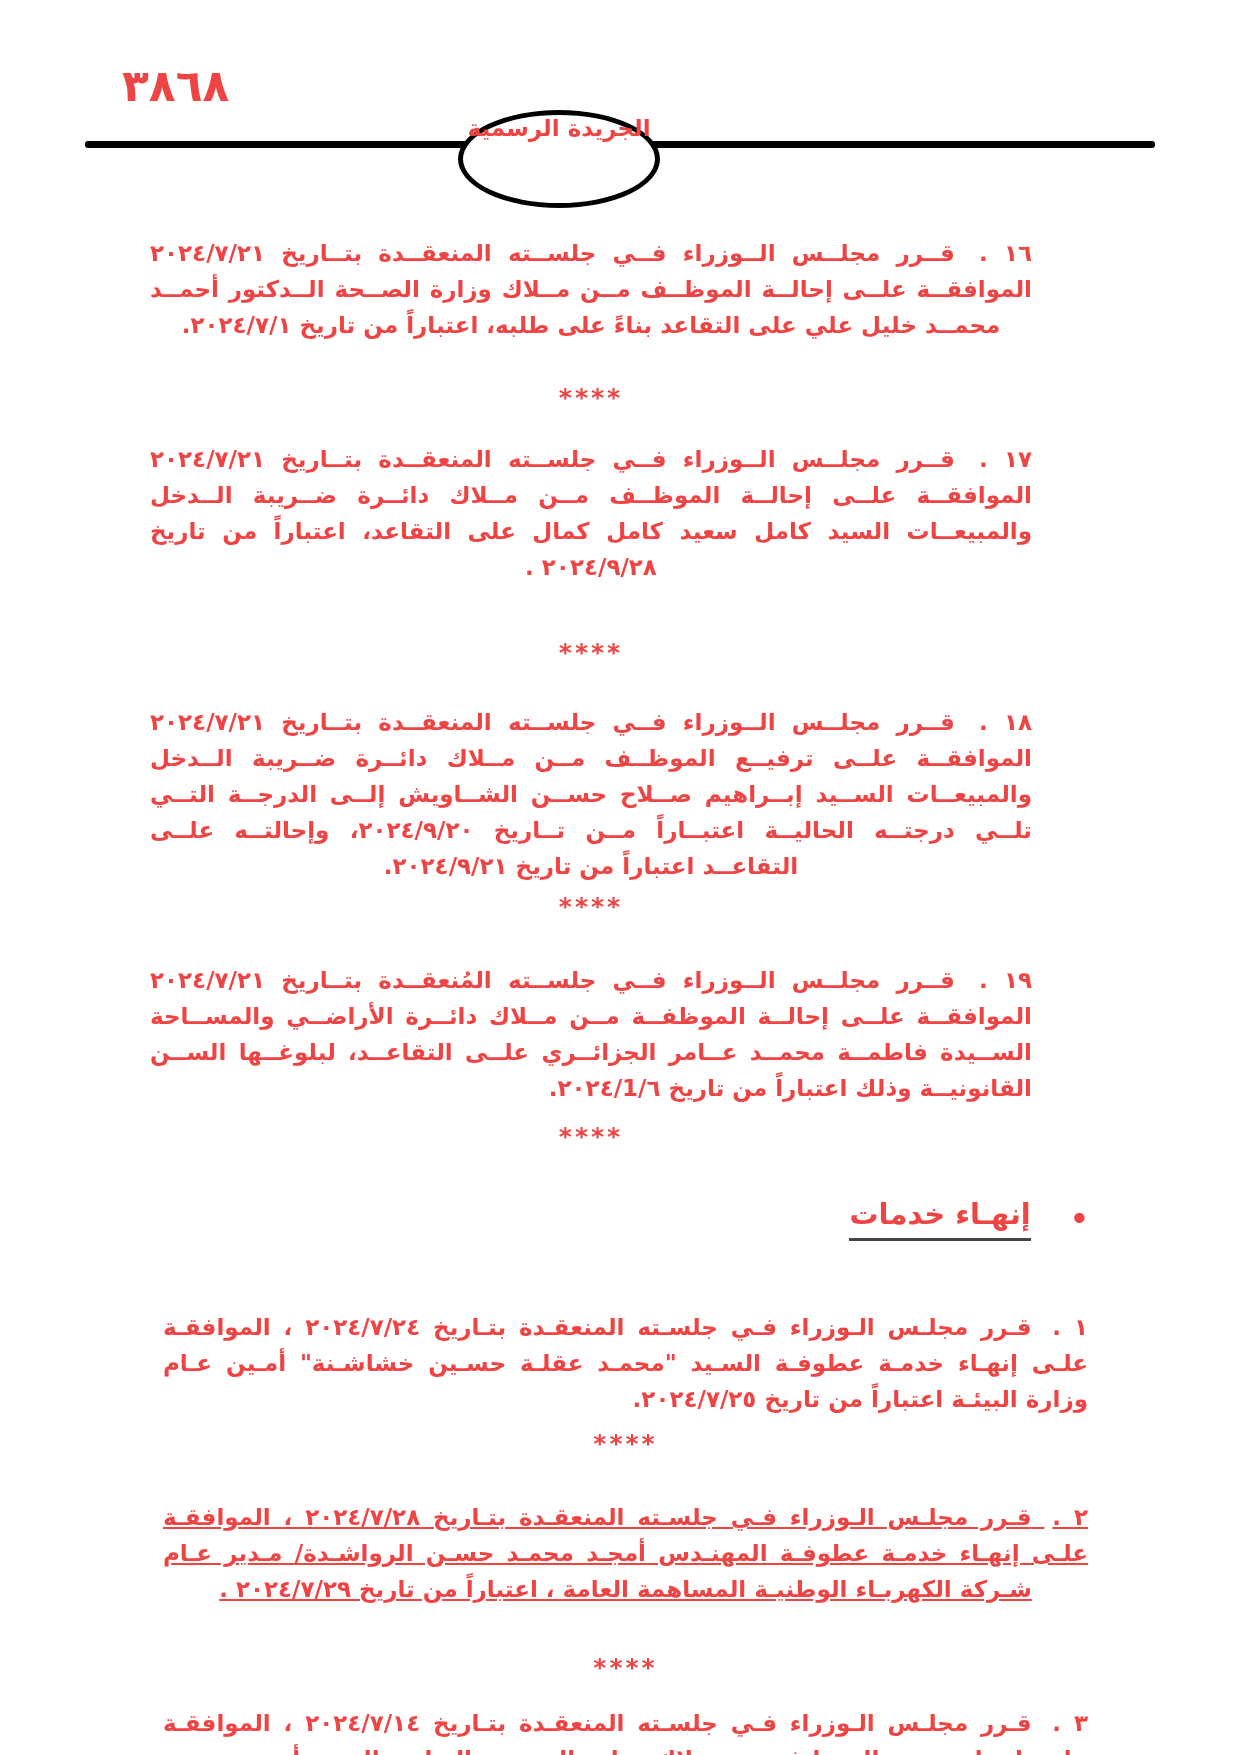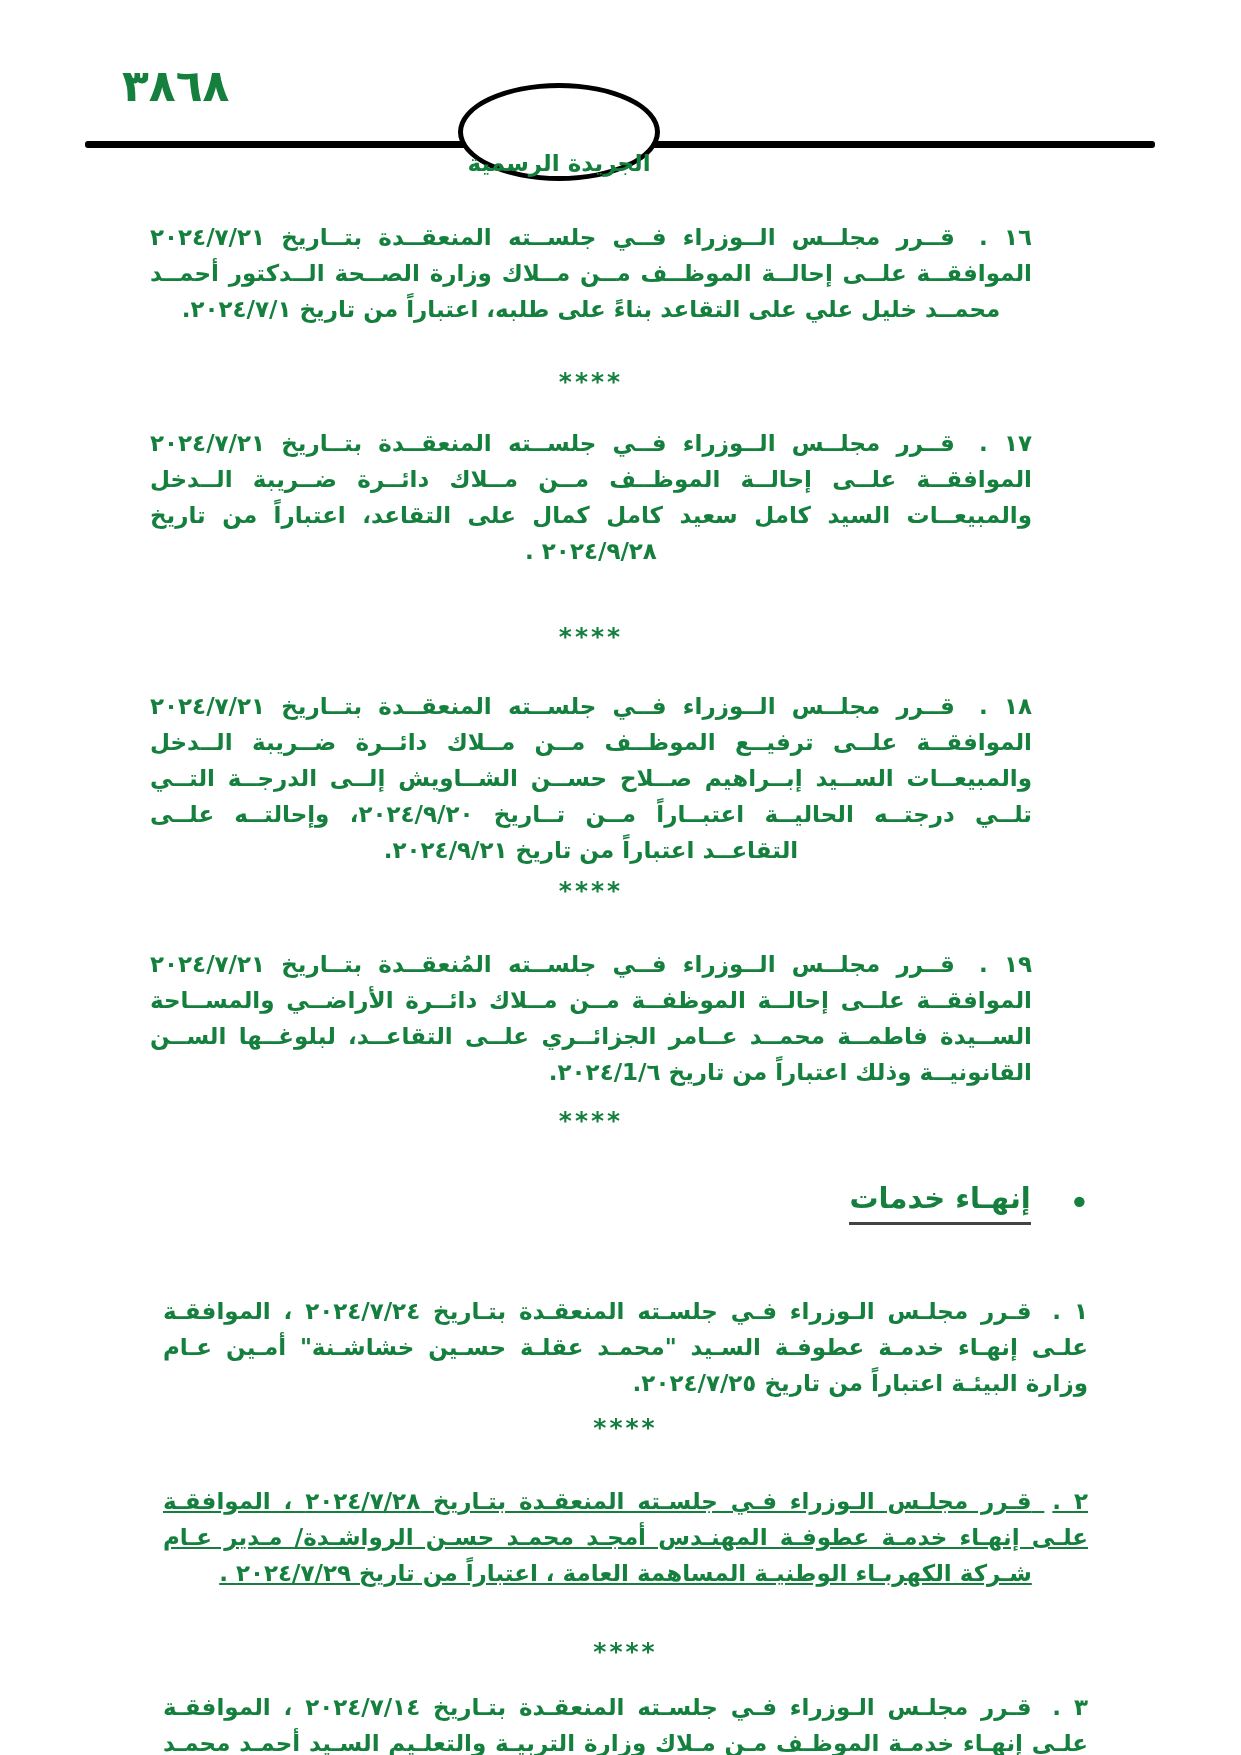--- a/index.html
+++ b/index.html
@@ -2,21 +2,21 @@
 <html lang="ar"><head>
 <meta charset="utf-8">
 <style>
   html, body { margin: 0; padding: 0; background: #e8e8e8; }
   .page {
     position: relative;
     width: 1241px;
     height: 1755px;
     margin: 0 auto;
     background: #ffffff;
-    color: #15803d;
+    color: #ef4444;
     font-family: "DejaVu Sans", sans-serif;
     overflow: hidden;
   }
   
   .header { position: relative; height: 195px; }
   .page-number {
     position: absolute;
     left: 122px; top: 60px;
     font-size: 44px;
     font-weight: bold;
@@ -24,27 +24,27 @@
   }
   .rule {
     position: absolute;
     left: 85px; top: 141px;
     width: 1070px; height: 7px;
     background: #000;
     border-radius: 3px;
   }
   .seal {
     position: absolute;
-    left: 458px; top: 83px;
+    left: 458px; top: 110px;
     width: 202px; height: 98px;
     background: #fff;
     border: 5px solid #000;
     border-radius: 50%;
     display: flex;
-    align-items: flex-end;
+    align-items: flex-start;
     justify-content: center;
     box-sizing: border-box;
   }
   .seal-title {
     font-size: 23px;
     font-weight: bold;
     white-space: nowrap;
     direction: rtl;
   }
   
@@ -83,21 +83,21 @@
     font-size: 36px;
     line-height: 36px;
   }
   .section-title {
     font-size: 29px;
     font-weight: bold;
     border-bottom: 3px solid #444;
     padding-bottom: 7px;
   }
   
-  .mt-p16 { margin-top: 24px; }
+  .mt-p16 { margin-top: 40px; }
   .mt-sep1 { margin-top: 42px; }
   .mt-p17 { margin-top: 30px; }
   .mt-sep2 { margin-top: 55px; }
   .mt-p18 { margin-top: 38px; }
   .mt-sep3 { margin-top: 10px; }
   .mt-p19 { margin-top: 42px; }
   .mt-sep4 { margin-top: 18px; }
   .mt-p1  { margin-top: 67px; }
   .mt-sep5 { margin-top: 14px; }
   .mt-p2  { margin-top: 42px; text-decoration: underline; }

